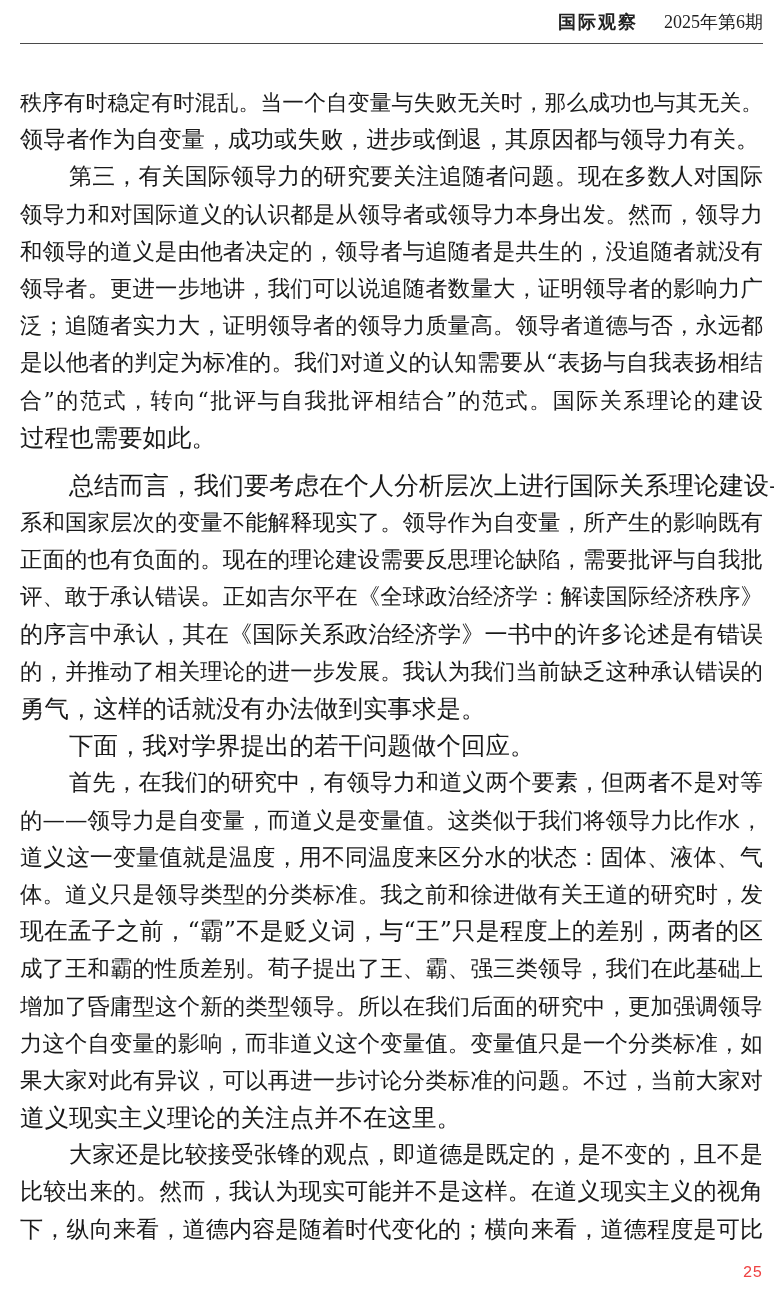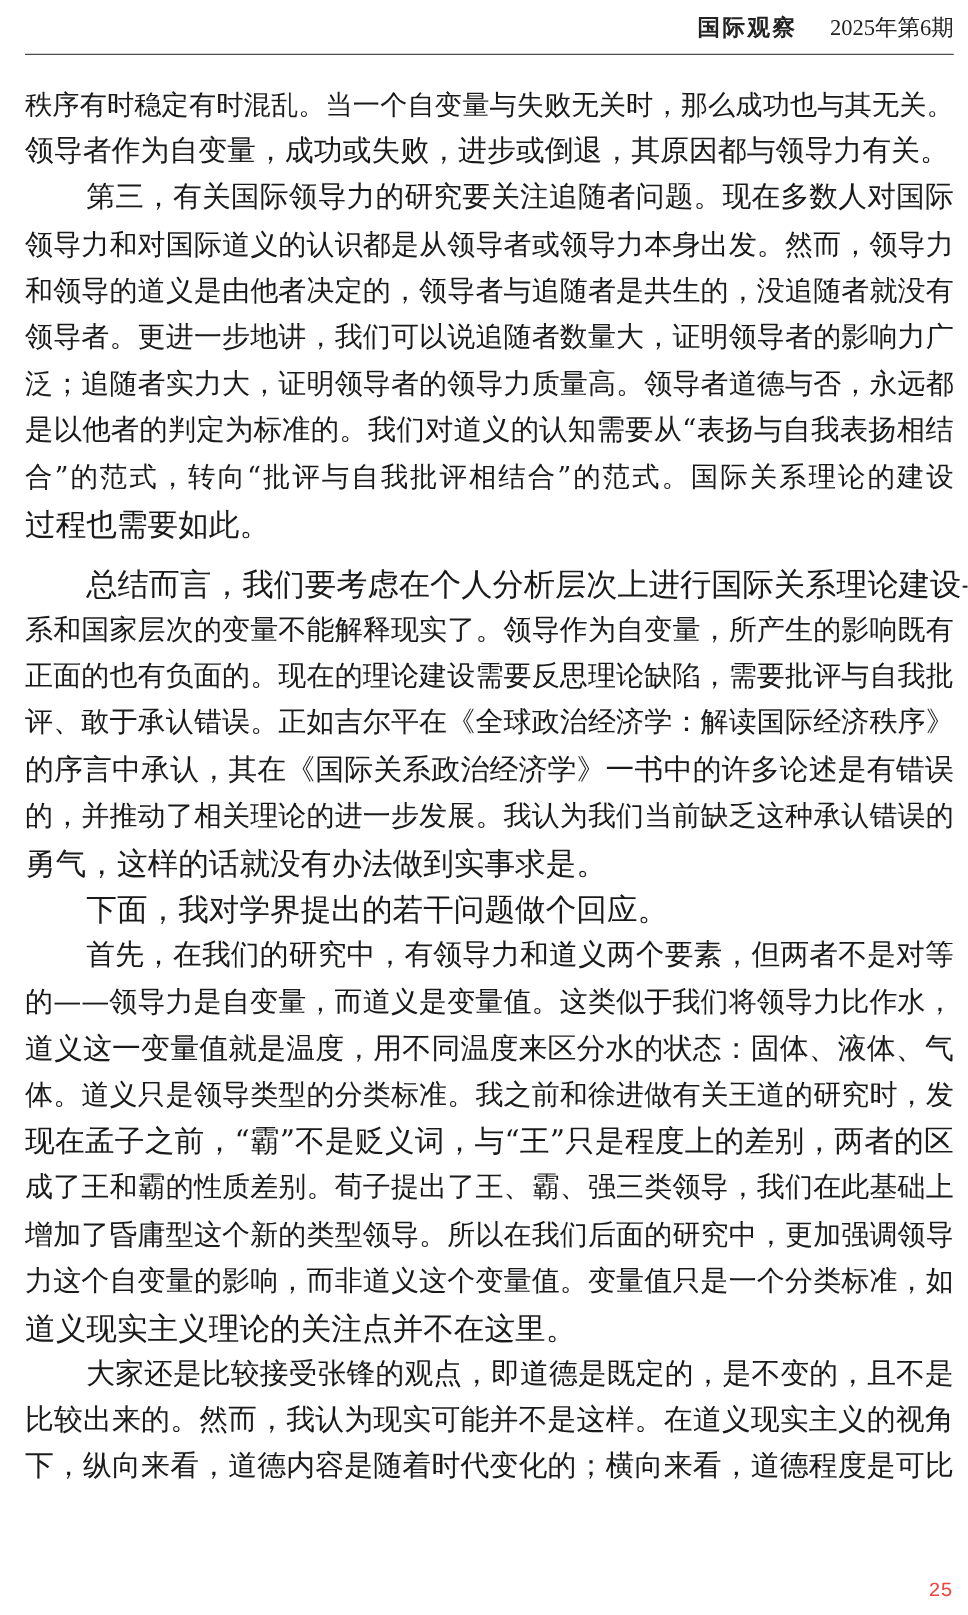--- a/index.html
+++ b/index.html
@@ -81,21 +81,21 @@
 <body>
 
 <div class="running-header">
   <div class="header-inner">
     <span class="journal-name">国际观察</span>
     <span class="issue-label">2025年第6期</span>
   </div>
 </div>
 
 <div class="body-text" id="body-text">
-    <span class="line" style="font-size: 21.7437px;">秩序有时稳定有时混乱。当一个自变量与失败无关时，那么成功也与其无关。</span>
+    <span class="line" style="font-size: 21.7437px; margin-top: 18px;">秩序有时稳定有时混乱。当一个自变量与失败无关时，那么成功也与其无关。</span>
     <span class="line last" style="font-size: 23.1027px;">领导者作为自变量，成功或失败，进步或倒退，其原因都与领导力有关。</span>
     <span class="line indent" style="font-size: 23.0177px;">第三，有关国际领导力的研究要关注追随者问题。现在多数人对国际</span>
     <span class="line" style="font-size: 22.4026px;">领导力和对国际道义的认识都是从领导者或领导力本身出发。然而，领导力</span>
     <span class="line" style="font-size: 22.4026px;">和领导的道义是由他者决定的，领导者与追随者是共生的，没追随者就没有</span>
     <span class="line" style="font-size: 22.4026px;">领导者。更进一步地讲，我们可以说追随者数量大，证明领导者的影响力广</span>
     <span class="line" style="font-size: 22.4026px;">泛；追随者实力大，证明领导者的领导力质量高。领导者道德与否，永远都</span>
     <span class="line" style="font-size: 22.7392px;">是以他者的判定为标准的。我们对道义的认知需要从“表扬与自我表扬相结</span>
     <span class="line" style="font-size: 22px;">合”的范式，转向“批评与自我批评相结合”的范式。国际关系理论的建设</span>
     <span class="line last">过程也需要如此。</span>
     <span class="line indent" style="font-size: 25px; margin-top: 11px;">总结而言，我们要考虑在个人分析层次上进行国际关系理论建设——体</span>
@@ -107,19 +107,20 @@
     <span class="line last">勇气，这样的话就没有办法做到实事求是。</span>
     <span class="line indent last">下面，我对学界提出的若干问题做个回应。</span>
     <span class="line indent" style="font-size: 23.0177px;">首先，在我们的研究中，有领导力和道义两个要素，但两者不是对等</span>
     <span class="line" style="font-size: 22.4026px;">的——领导力是自变量，而道义是变量值。这类似于我们将领导力比作水，</span>
     <span class="line" style="font-size: 23.1027px;">道义这一变量值就是温度，用不同温度来区分水的状态：固体、液体、气</span>
     <span class="line" style="font-size: 22.4026px;">体。道义只是领导类型的分类标准。我之前和徐进做有关王道的研究时，发</span>
     <span class="line" style="font-size: 23.8131px;">现在孟子之前，“霸”不是贬义词，与“王”只是程度上的差别，两者的区</span>
     <span class="line" style="font-size: 22.4026px;">成了王和霸的性质差别。荀子提出了王、霸、强三类领导，我们在此基础上</span>
     <span class="line" style="font-size: 22.4026px;">增加了昏庸型这个新的类型领导。所以在我们后面的研究中，更加强调领导</span>
     <span class="line" style="font-size: 22.4026px;">力这个自变量的影响，而非道义这个变量值。变量值只是一个分类标准，如</span>
+    <span class="line" style="font-size: 22.4026px;">果大家对此有异议，可以再进一步讨论分类标准的问题。不过，当前大家对</span>
     <span class="line last">道义现实主义理论的关注点并不在这里。</span>
     <span class="line indent" style="font-size: 23.0177px;">大家还是比较接受张锋的观点，即道德是既定的，是不变的，且不是</span>
     <span class="line" style="font-size: 23.1027px;">比较出来的。然而，我认为现实可能并不是这样。在道义现实主义的视角</span>
     <span class="line" style="font-size: 23.1027px;">下，纵向来看，道德内容是随着时代变化的；横向来看，道德程度是可比</span>
   </div>
 
 <div class="page-number">25</div>
 
 </body></html>

